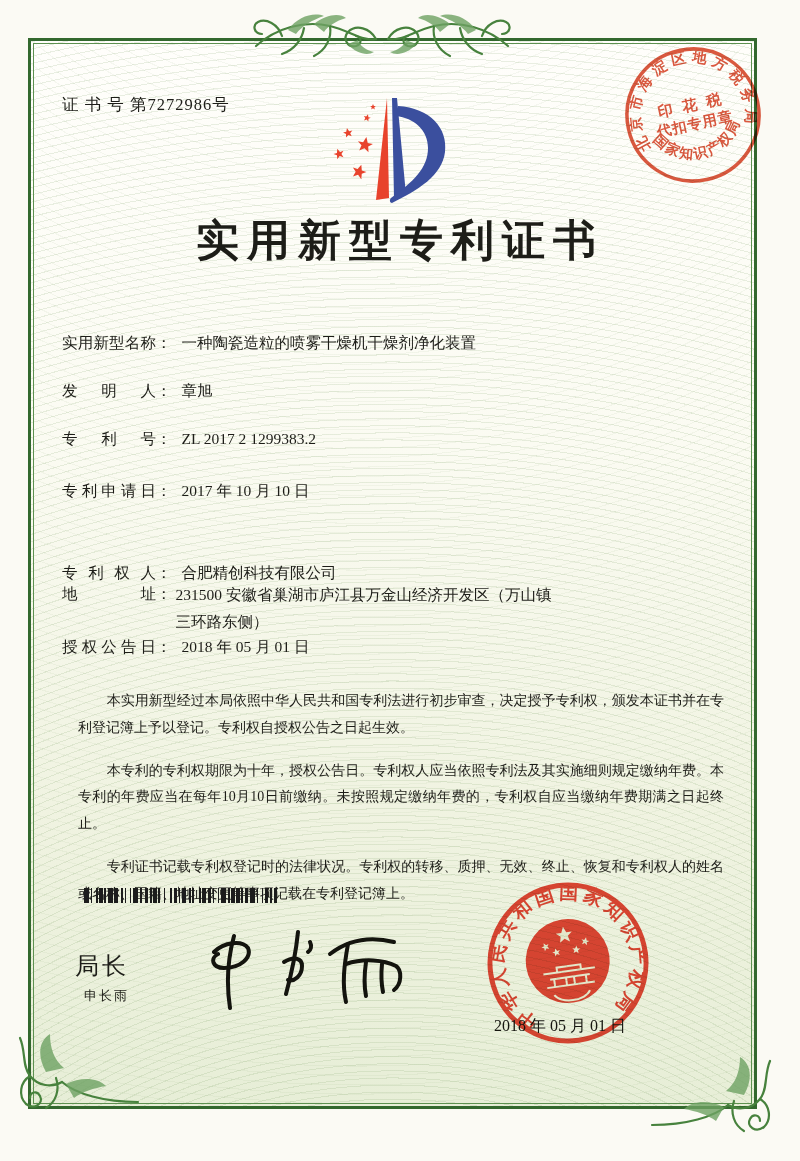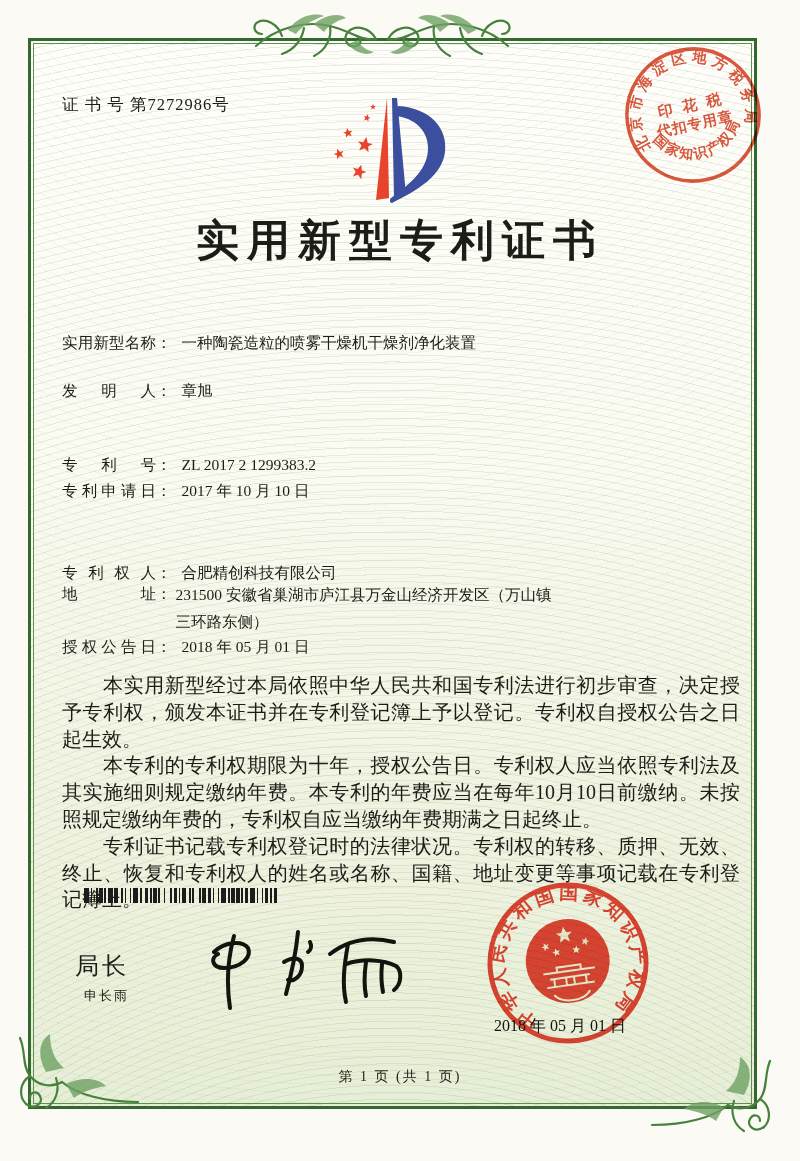--- a/index.html
+++ b/index.html
@@ -24,21 +24,21 @@
   .abs{position:absolute;z-index:3;}
   .cert-no{left:62px;top:94px;font-size:16.5px;letter-spacing:1px;}
   .title{left:0;right:0;top:212px;text-align:center;font-size:43px;font-weight:bold;letter-spacing:8px;}
   .frow{left:62px;font-size:15.5px;line-height:26px;white-space:nowrap;}
   .flabel{display:inline-block;width:94px;text-align:justify;text-align-last:justify;}
   .fcolon{display:inline-block;}
   .fval{margin-left:10px;}
   .fval-block{display:inline-block;margin-left:4px;vertical-align:top;white-space:normal;width:560px;line-height:27px;}
   .grant-right{position:absolute;left:408px;top:0;}
   .bodytext{left:62px;top:672px;width:678px;}
-  .bodytext p{margin:0;font-size:20px;line-height:26.8px;text-align:justify;text-indent:2.05em;}
+  .bodytext p{margin:16px;font-size:14px;line-height:26.8px;text-align:justify;text-indent:2.05em;}
   .barcode{left:84px;top:888px;height:15px;display:flex;align-items:stretch;}
   .barcode span{display:block;height:100%;}
   .barcode .b{background:#1c1c1c;}
   .signer-title{left:75px;top:950px;font-size:24px;letter-spacing:3px;}
   .signer-name{left:84px;top:987px;font-size:13px;letter-spacing:2px;}
   .seal-date{left:494px;top:1016px;font-size:16px;z-index:5;color:#15150f;}
   .footer{left:0;right:0;top:1068px;text-align:center;font-size:14px;letter-spacing:2px;}
   .stamp{mix-blend-mode:multiply;opacity:.93;z-index:4;}
   .sig{mix-blend-mode:multiply;z-index:4;}
 </style>
@@ -129,21 +129,21 @@
   </svg>
 
   <div class="abs title">实用新型专利证书</div>
 
   <div class="abs frow" style="top:330px">
     <span class="flabel">实用新型名称</span><span class="fcolon">：</span><span class="fval">一种陶瓷造粒的喷雾干燥机干燥剂净化装置</span>
   </div>
   <div class="abs frow" style="top:378px">
     <span class="flabel">发明人</span><span class="fcolon">：</span><span class="fval">章旭</span>
   </div>
-  <div class="abs frow" style="top:452px">
+  <div class="abs frow" style="top:426px">
     <span class="flabel">专利号</span><span class="fcolon">：</span><span class="fval">ZL 2017 2 1299383.2</span>
   </div>
   <div class="abs frow" style="top:478px">
     <span class="flabel">专利申请日</span><span class="fcolon">：</span><span class="fval">2017 年 10 月 10 日</span>
   </div>
   <div class="abs frow" style="top:560px">
     <span class="flabel">专利权人</span><span class="fcolon">：</span><span class="fval">合肥精创科技有限公司</span>
   </div>
   <div class="abs frow" style="top:581px">
     <span class="flabel">地址</span><span class="fcolon">：</span><span class="fval-block"><span style="display:block">231500 安徽省巢湖市庐江县万金山经济开发区（万山镇</span><span style="display:block">三环路东侧）</span></span>
@@ -281,15 +281,14 @@
           <path d="M70,104 H110"></path>
           <path d="M66,112 H114"></path>
           <path d="M74,104 V112 M86,104 V112 M94,104 V112 M106,104 V112"></path>
           <path d="M72,120 a19,11 0 0 0 36,0"></path>
         </g>
       </g>
     </g>
   </svg>
   <div class="abs seal-date">2018 年 05 月 01 日</div>
 
-  <div class="abs footer">第 1 页 (共 1 页)</div>
 
 </div>
 
 </body></html>

